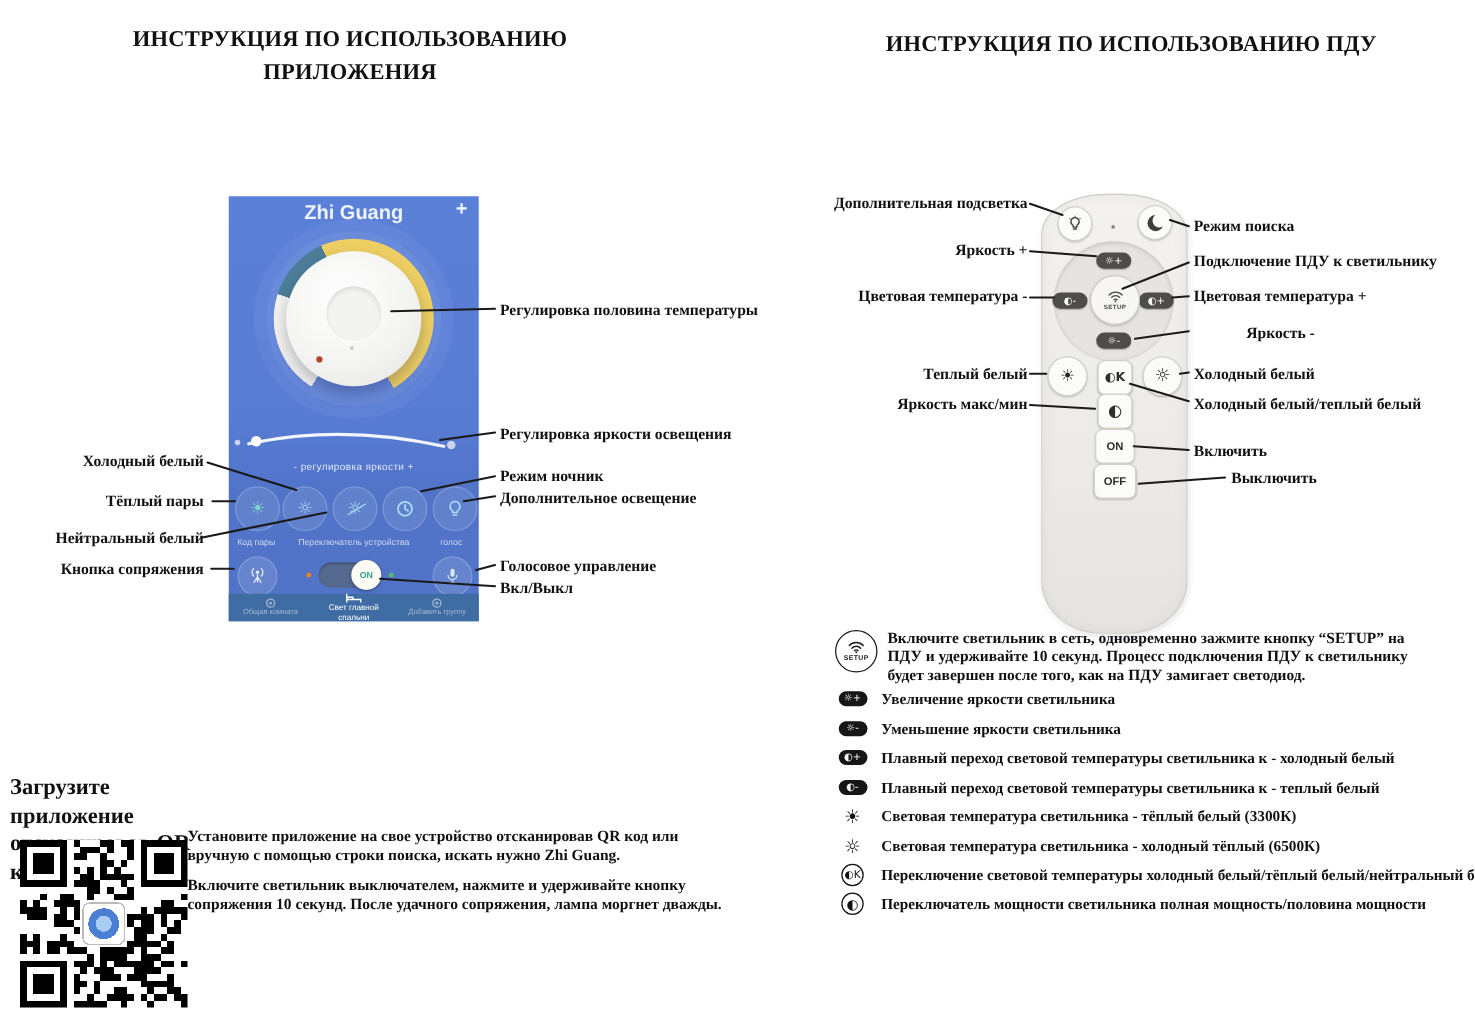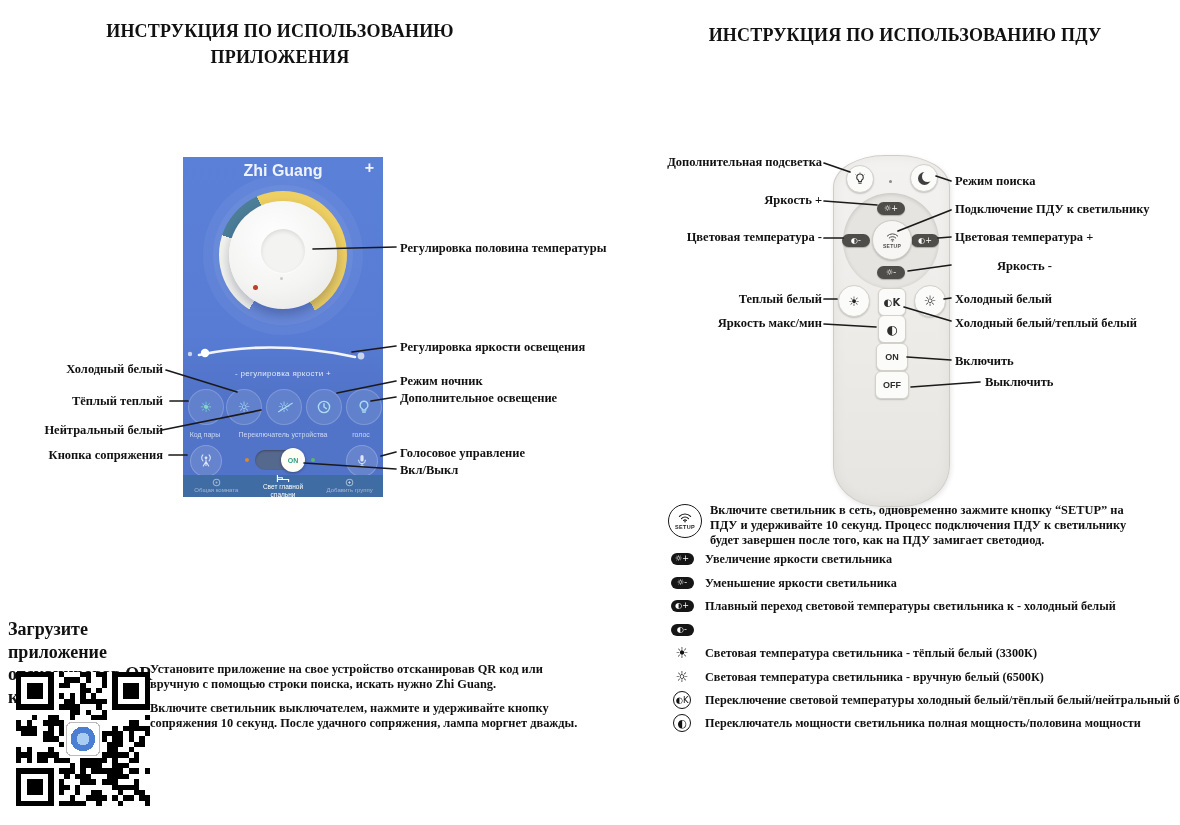--- a/index.html
+++ b/index.html
@@ -199,21 +199,21 @@
     </div>
   </div>
 
   <div class="co" style="left:400px;top:241px;">Регулировка половина температуры</div>
   <div class="co" style="left:400px;top:340px;">Регулировка яркости освещения</div>
   <div class="co" style="left:400px;top:374px;">Режим ночник</div>
   <div class="co" style="left:400px;top:391px;">Дополнительное освещение</div>
   <div class="co" style="left:400px;top:446px;">Голосовое управление</div>
   <div class="co" style="left:400px;top:463px;">Вкл/Выкл</div>
   <div class="co ra" style="left:20px;top:362px;width:143px;">Холодный белый</div>
-  <div class="co ra" style="left:20px;top:394px;width:143px;">Тёплый теплый</div>
+  <div class="co ra" style="left:20px;top:394px;width:143px;">Тёплый пары</div>
   <div class="co ra" style="left:20px;top:423px;width:143px;">Нейтральный белый</div>
   <div class="co ra" style="left:20px;top:448px;width:143px;">Кнопка сопряжения</div>
 
   <div class="remote">
     <div class="r-circle" style="left:12px;top:9px;width:26px;height:26px;">
       <svg width="14" height="14" viewBox="0 0 16 16">
         <path d="M8 2.4a3.7 3.7 0 0 0-1.7 7V11h3.4V9.4A3.7 3.7 0 0 0 8 2.4z" fill="none" stroke="currentColor" stroke-width="1.2"></path>
         <path d="M6.7 12.8h2.6" stroke="currentColor" stroke-width="1.2" stroke-linecap="round"></path>
         <path d="M8 0.6v1 M3 3l.8.8 M13 3l-.8.8" stroke="currentColor" stroke-width="1"></path>
         </svg>
@@ -299,32 +299,33 @@
   <div class="legend-row" style="top:596px;">
     <span class="legend-ic">
         <span class="lpill glyph">◐+</span>
       </span>
     <span class="legend-text">Плавный переход световой температуры светильника к - холодный белый</span>
     </div>
   <div class="legend-row" style="top:620px;">
     <span class="legend-ic">
         <span class="lpill glyph">◐-</span>
       </span>
+    <span class="legend-text">Плавный переход световой температуры светильника к - теплый белый</span>
     </div>
   <div class="legend-row" style="top:643px;">
     <span class="legend-ic">
         <span class="lplain glyph">☀</span>
       </span>
     <span class="legend-text">Световая температура светильника - тёплый белый (3300К)</span>
     </div>
   <div class="legend-row" style="top:667px;">
     <span class="legend-ic">
         <span class="lplain glyph">☼</span>
       </span>
-    <span class="legend-text">Световая температура светильника - вручную белый (6500К)</span>
+    <span class="legend-text">Световая температура светильника - холодный тёплый (6500К)</span>
     </div>
   <div class="legend-row" style="top:690px;">
     <span class="legend-ic">
         <span class="lcirc glyph">◐K</span>
       </span>
     <span class="legend-text">Переключение световой температуры холодный белый/тёплый белый/нейтральный белый</span>
     </div>
   <div class="legend-row" style="top:713px;">
     <span class="legend-ic">
         <span class="lcirc glyph" style="font-size:11px;">◐</span>

